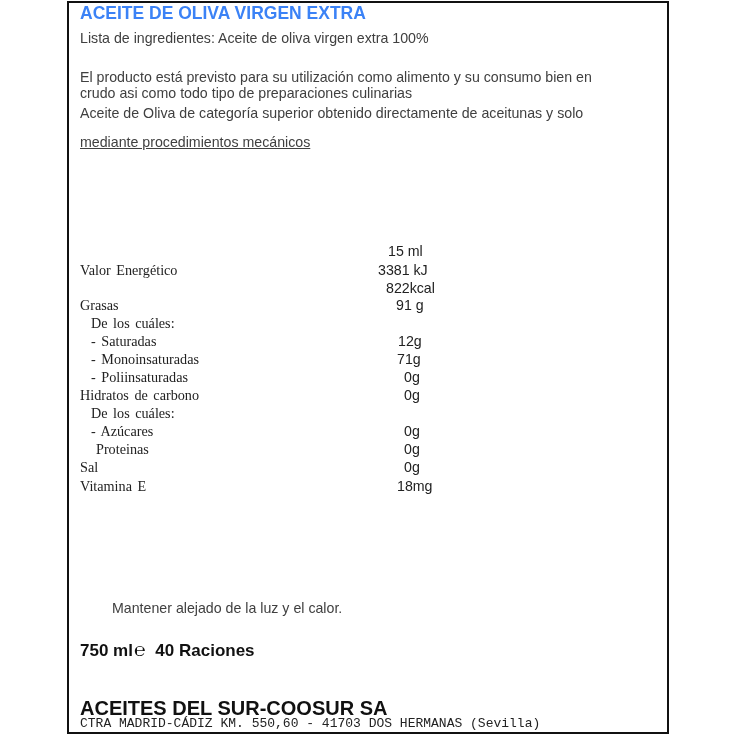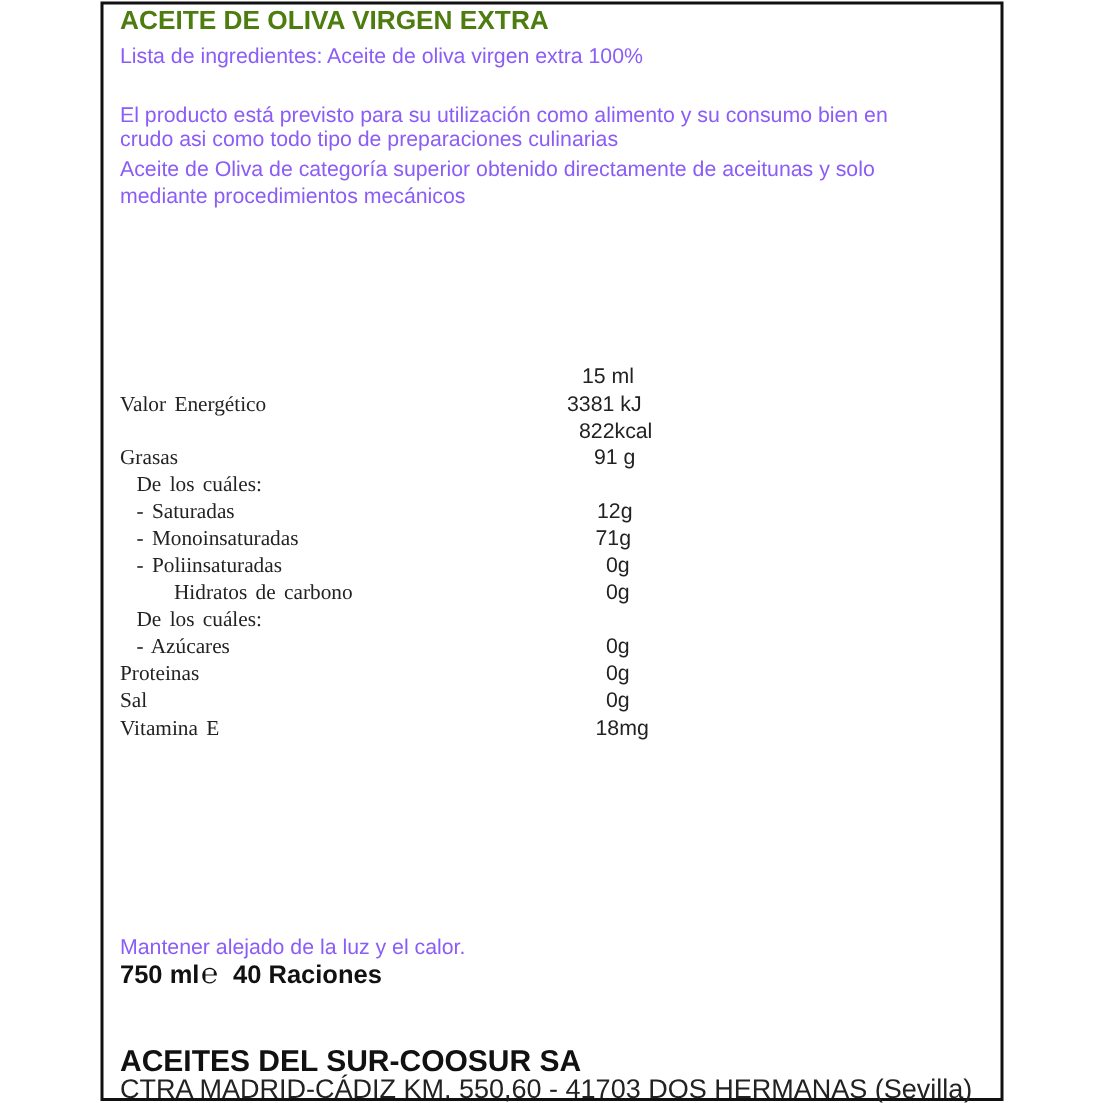--- a/index.html
+++ b/index.html
@@ -1,42 +1,42 @@
 <!DOCTYPE html>
 <html><head>
   <meta charset="utf-8">
   <style>
     html, body { margin: 0; padding: 0; background: #ffffff; }
     body { width: 735px; height: 735px; position: relative; overflow: hidden;
            font-family: "Liberation Sans", sans-serif; color: #1a1a1a; }
     .label-box { position: absolute; left: 67px; top: 1px; width: 598px; height: 729px;
                  border: 2px solid #111; box-sizing: content-box; }
     .t { position: absolute; white-space: nowrap; line-height: 1; }
-    .title { left: 11px; top: 2px; font-size: 17.5px; font-weight: bold; color: #4d7c0f; }
-    .body-line { left: 11px; font-size: 14.2px; color: #8b5cf6; }
+    .title { left: 11px; top: 2px; font-size: 17.5px; font-weight: bold; color: #3b82f6; }
+    .body-line { left: 11px; font-size: 14.2px; color: #404040; }
     .row-label { left: 11px; font-size: 14.2px; color: #222; word-spacing: 2px; font-family: Liberation Serif, serif; }
     .row-label.sub { left: 22px; }
     .row-val { font-size: 14.2px; color: #222; }
     .net { left: 11px; top: 637px; font-size: 17px; font-weight: bold; color: #111; }
     .net .emark { font-weight: normal; font-size: 19px; margin: 0 10px 0 1px; }
     .company { left: 11px; top: 695px; font-size: 20px; font-weight: bold; color: #111; }
-    .address { left: 11px; top: 714px; font-size: 18px; color: #222; }
+    .address { left: 11px; top: 714px; font-size: 13px; color: #222; font-family: Liberation Mono, monospace; }
   </style>
 </head>
 <body>
 
 <div class="label-box">
 
   <div class="t title">ACEITE DE OLIVA VIRGEN EXTRA</div>
   <div class="t body-line" style="top:28px;">Lista de ingredientes: Aceite de oliva virgen extra 100%</div>
 
   <div class="t body-line" style="top:67px;">El producto está previsto para su utilización como alimento y su consumo bien en</div>
   <div class="t body-line" style="top:83px;">crudo asi como todo tipo de preparaciones culinarias</div>
   <div class="t body-line" style="top:103px;">Aceite de Oliva de categoría superior obtenido directamente de aceitunas y solo</div>
-  <div class="t body-line" style="top:121px;">mediante procedimientos mecánicos</div>
+  <div class="t body-line" style="top:132px;text-decoration:underline;">mediante procedimientos mecánicos</div>
 
   <div>
     <div class="t row-val" style="left:319px; top:241px;">15 ml</div>
 
     <div class="t row-label" style="top:260px;">Valor  Energético</div>
     <div class="t row-val" style="left:309px; top:260px;">3381 kJ</div>
 
     <div class="t row-val" style="left:317px; top:278px;">822kcal</div>
 
     <div class="t row-label" style="top:295px;">Grasas</div>
@@ -46,39 +46,39 @@
 
     <div class="t row-label sub" style="top:331px;">-  Saturadas</div>
     <div class="t row-val" style="left:329px; top:331px;">12g</div>
 
     <div class="t row-label sub" style="top:349px;">-  Monoinsaturadas</div>
     <div class="t row-val" style="left:328px; top:349px;">71g</div>
 
     <div class="t row-label sub" style="top:367px;">-  Poliinsaturadas</div>
     <div class="t row-val" style="left:335px; top:367px;">0g</div>
 
-    <div class="t row-label" style="top:385px;margin-left:36px;">Hidratos de carbono</div>
+    <div class="t row-label" style="top:385px;">Hidratos de carbono</div>
     <div class="t row-val" style="left:335px; top:385px;">0g</div>
 
     <div class="t row-label sub" style="top:403px;">De los cuáles:</div>
 
     <div class="t row-label sub" style="top:421px;">- Azúcares</div>
     <div class="t row-val" style="left:335px; top:421px;">0g</div>
 
-    <div class="t row-label" style="top:439px;">Proteinas</div>
+    <div class="t row-label" style="top:439px;margin-left:16px;">Proteinas</div>
     <div class="t row-val" style="left:335px; top:439px;">0g</div>
 
     <div class="t row-label" style="top:457px;">Sal</div>
     <div class="t row-val" style="left:335px; top:457px;">0g</div>
 
     <div class="t row-label" style="top:476px;">Vitamina E</div>
     <div class="t row-val" style="left:328px; top:476px;">18mg</div>
   </div>
 
-  <div class="t body-line" style="top:622px;">Mantener alejado de la luz y el calor.</div>
+  <div class="t body-line" style="top:598px;margin-left:32px;">Mantener alejado de la luz y el calor.</div>
 
   <div class="t net">
     <span>750 ml</span><span class="emark">℮</span><span>40 Raciones</span>
   </div>
 
   <div class="t company">ACEITES DEL SUR-COOSUR SA</div>
   <div class="t address">CTRA MADRID-CÁDIZ KM. 550,60 - 41703 DOS HERMANAS (Sevilla)</div>
 </div>
 
 </body></html>

